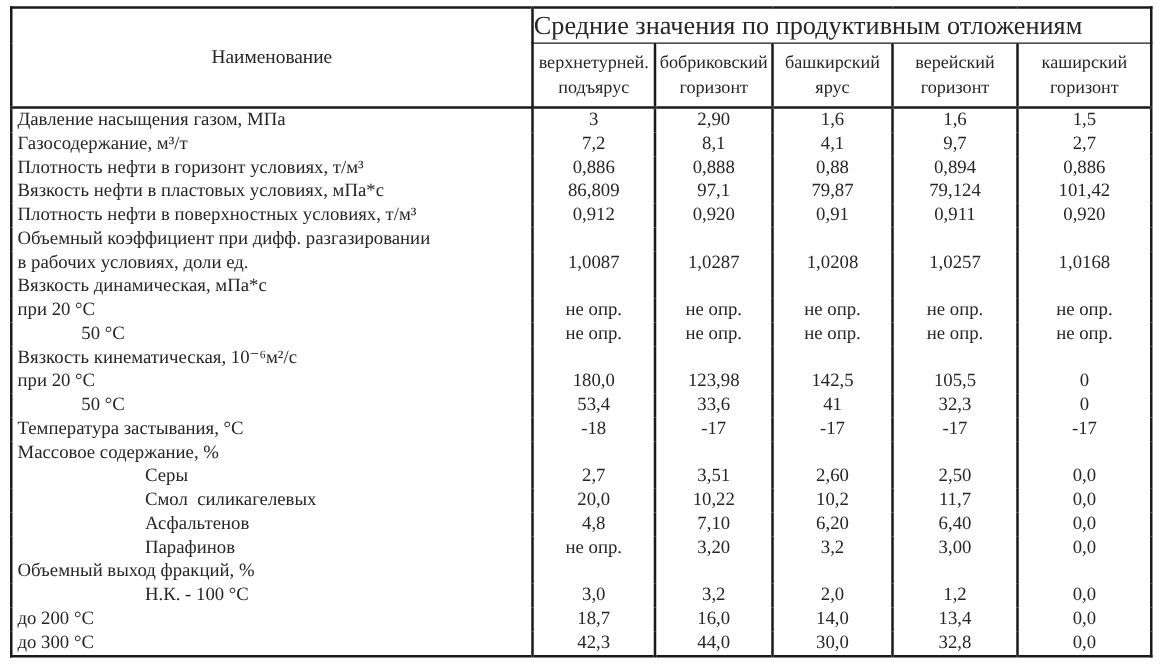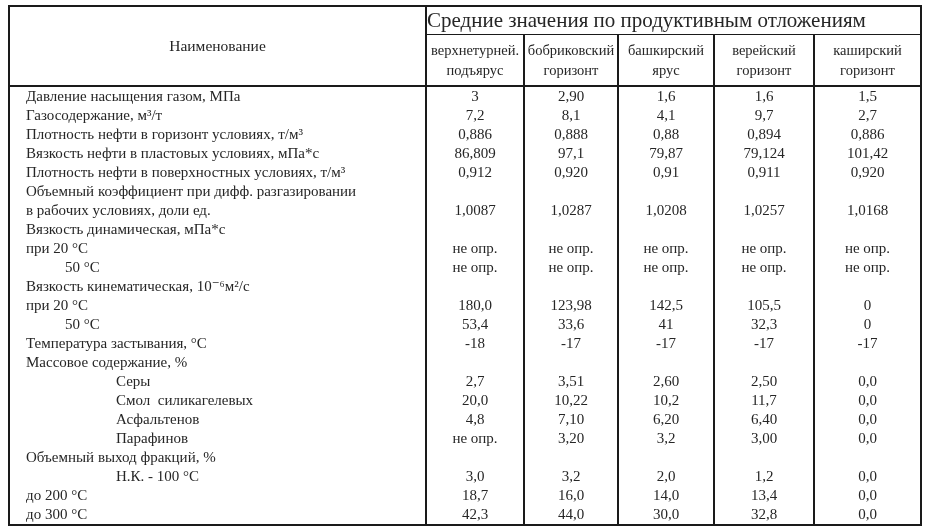--- a/index.html
+++ b/index.html
@@ -58,21 +58,21 @@
   tbody tr {
     height: 19px;
   }
   tbody td {
     font-size: 15px;
     line-height: 19px;
     vertical-align: middle;
   }
   td.label {
     text-align: left;
-    padding-left: 16px;
+    padding-left: 4px;
     white-space: pre;
     border-right: 2px solid #1a1a1a;
   }
   td.label.indent-1 { padding-left: 55px; }
   td.label.indent-2 { padding-left: 106px; }
   td.label.indent-3 { }
   td.val {
     text-align: center;
     border-left: 2px solid #1a1a1a;
   }

